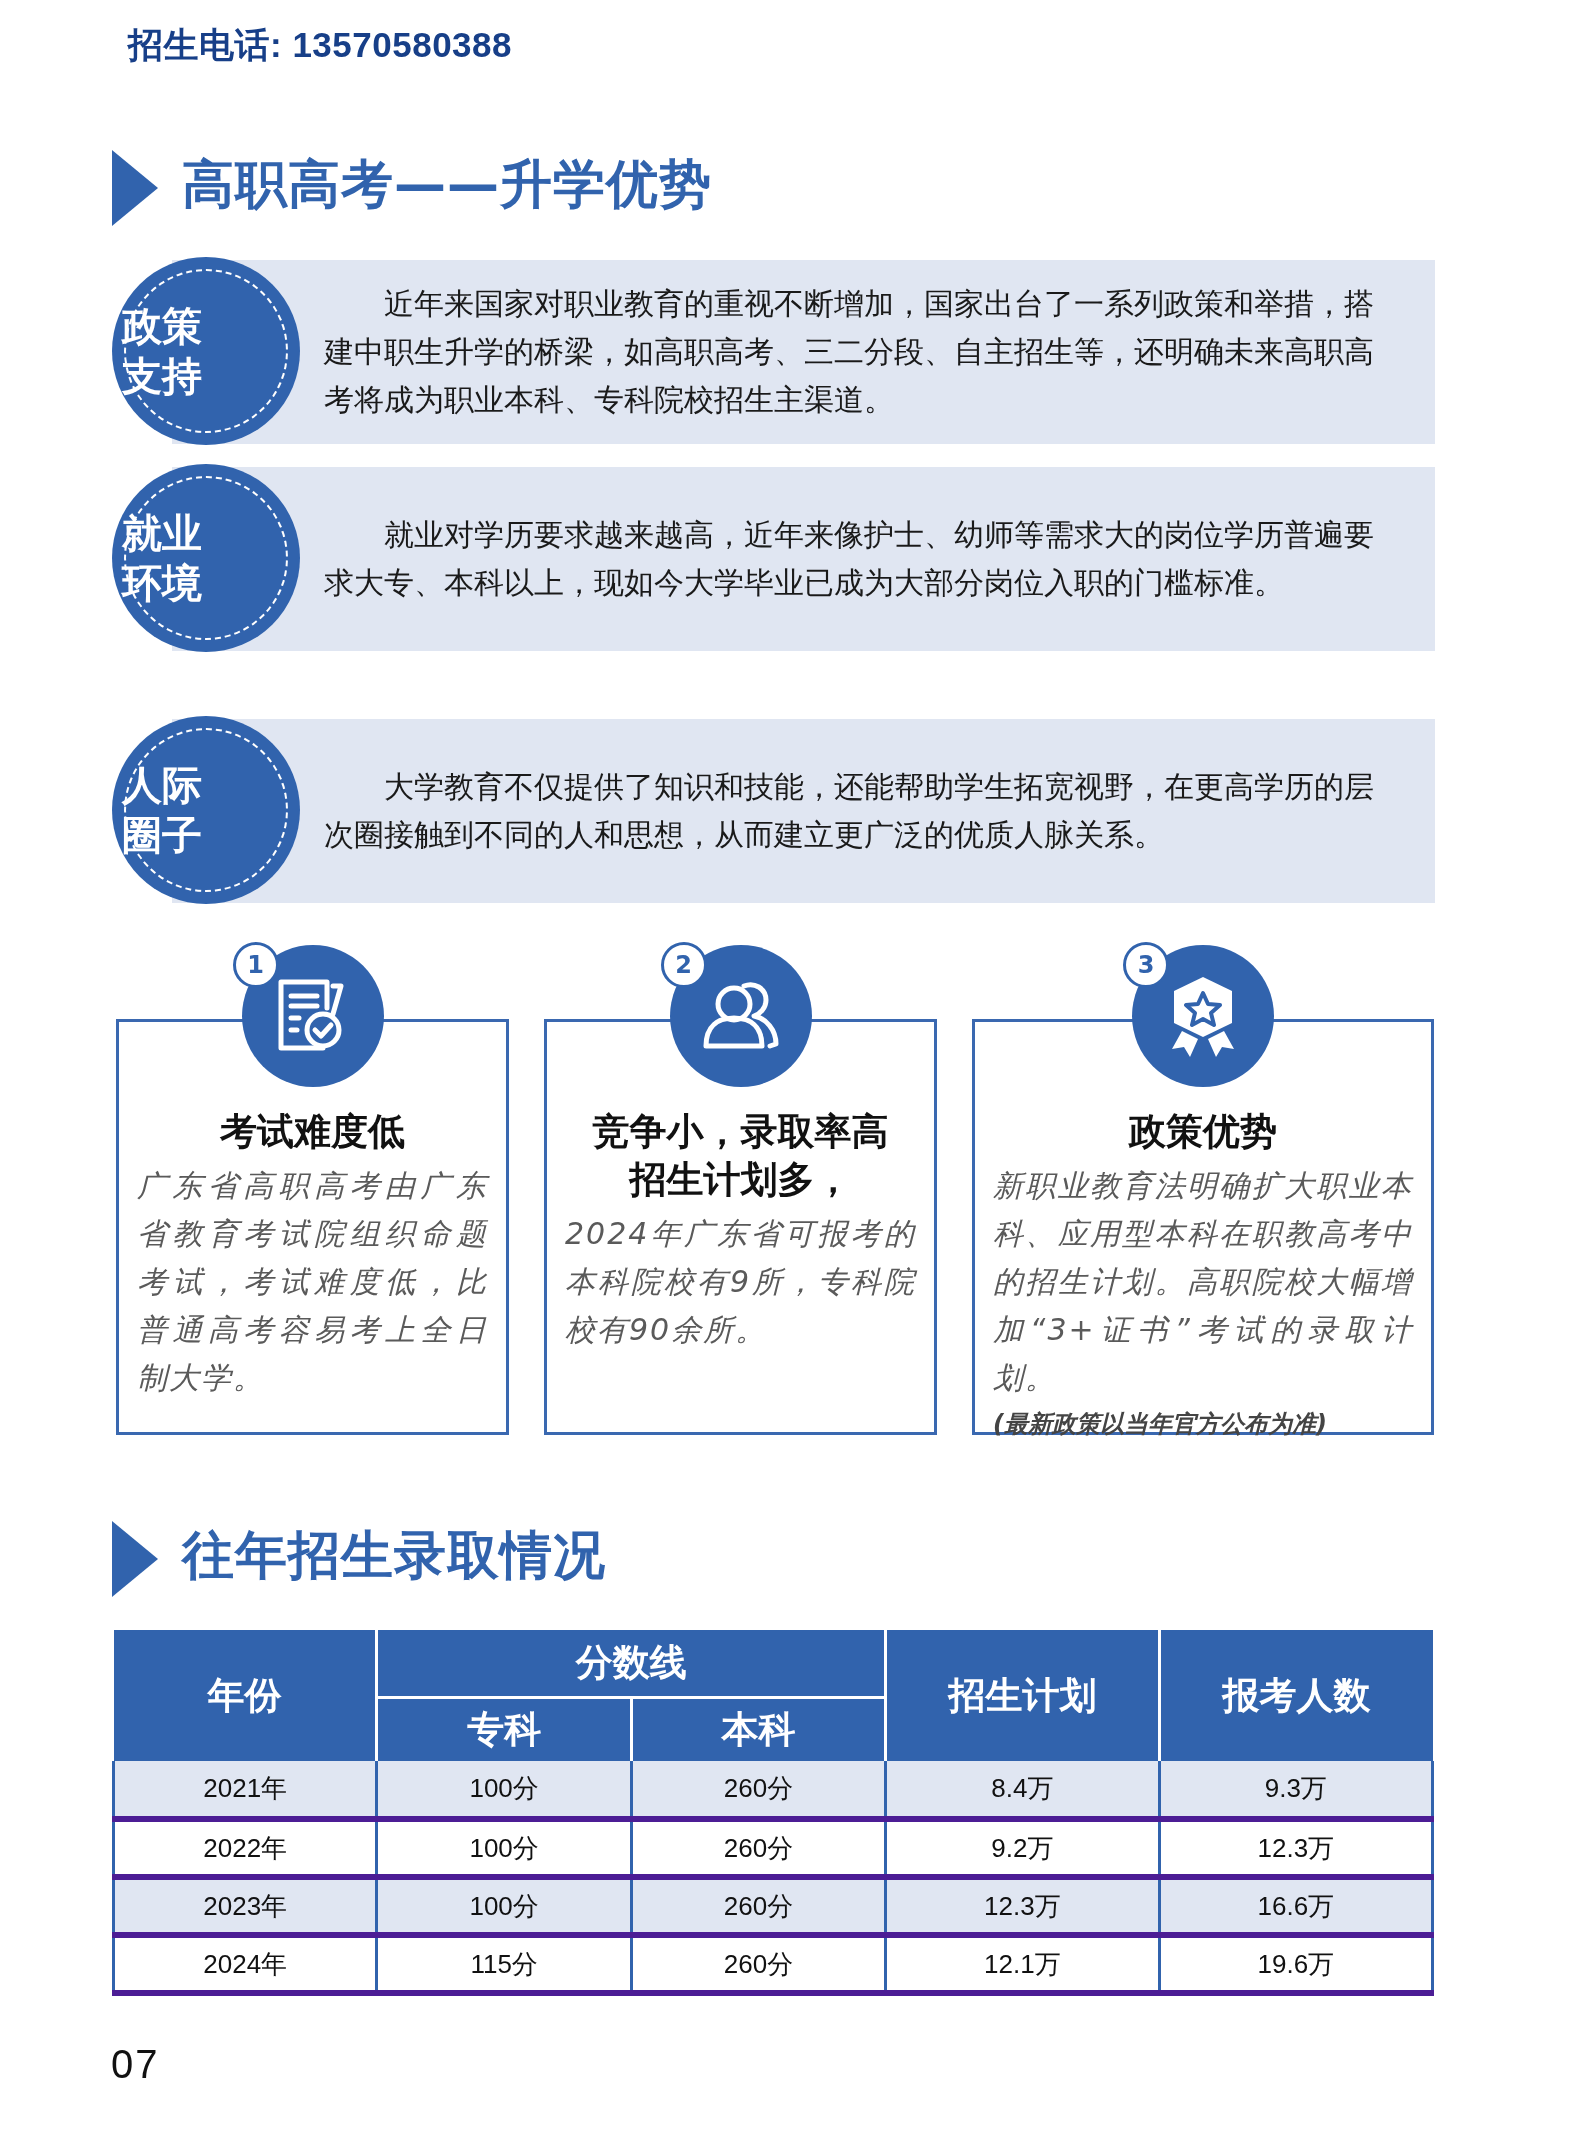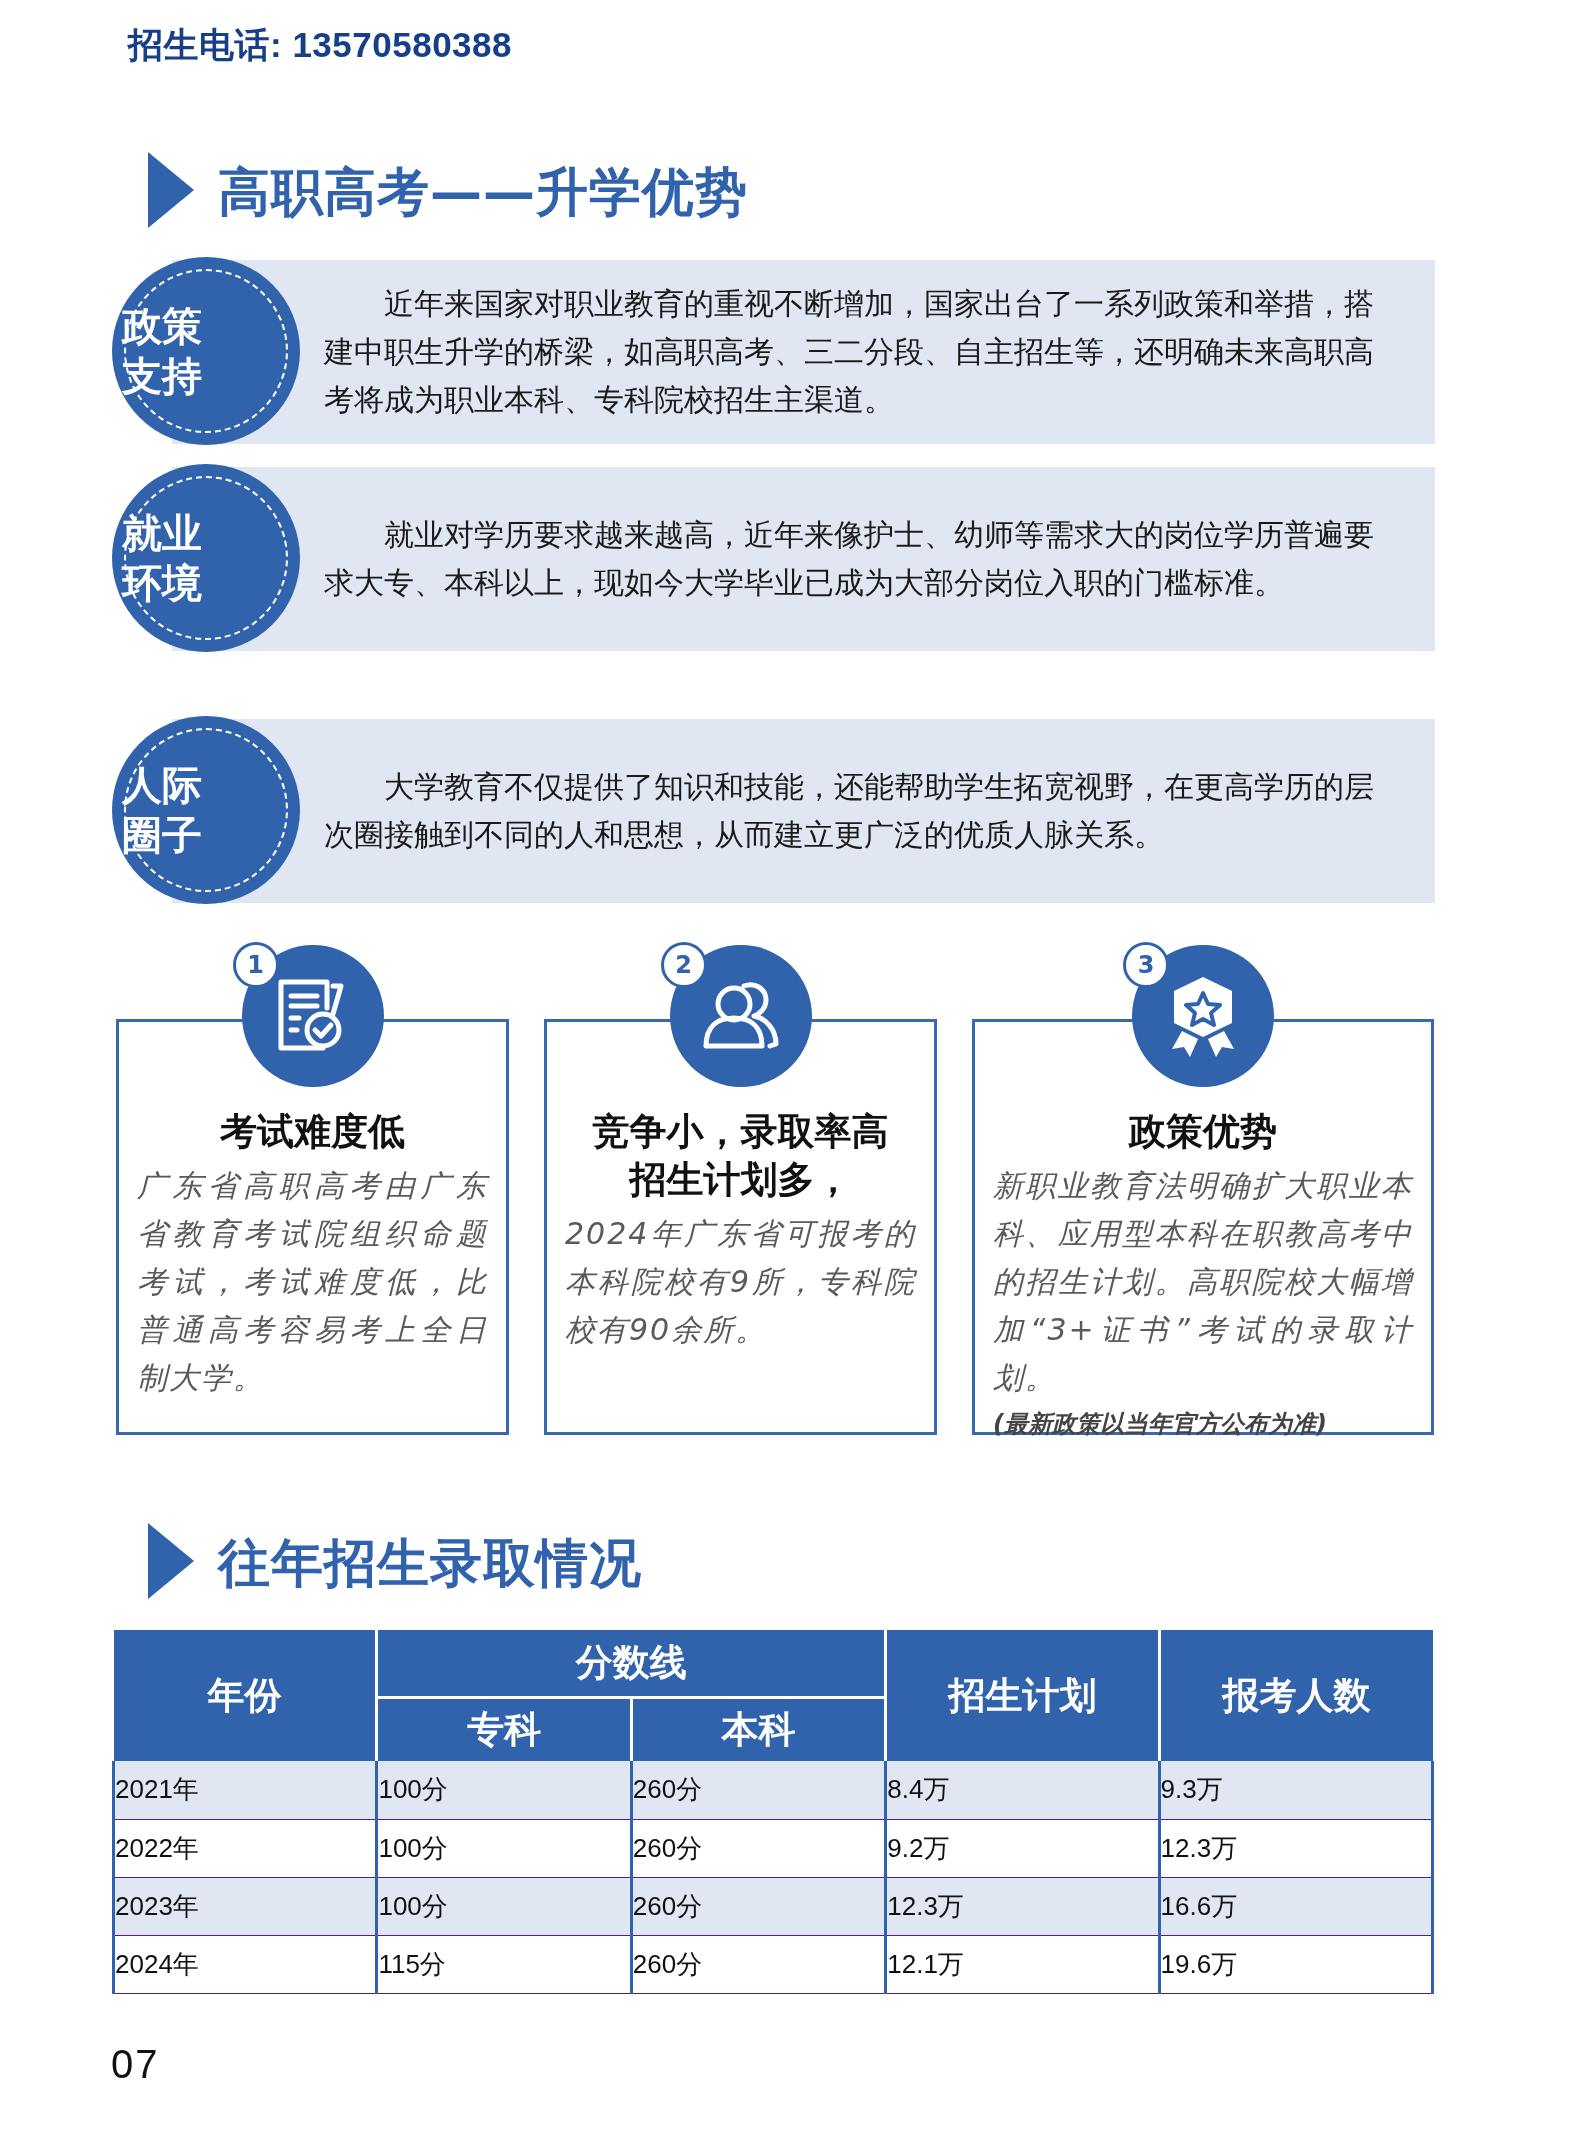--- a/index.html
+++ b/index.html
@@ -1,21 +1,21 @@
 <!DOCTYPE html>
 <html><head>
 <meta charset="utf-8">
 <style>
   * { box-sizing: border-box; margin: 0; padding: 0; }
   html, body { width: 1587px; height: 2154px; background: #ffffff; overflow: hidden; }
   body { position: relative; font-family: "DejaVu Sans", "Liberation Sans", sans-serif; color: #1a1a1a; }
 
   .phone { position: absolute; left: 128px; top: 22px; font-size: 35px; font-weight: bold; color: #173f88; font-family: "Liberation Sans", "DejaVu Sans", sans-serif; letter-spacing: 0.5px; white-space: nowrap; }
 
-  .section-head { position: absolute; left: 112px; height: 78px; display: flex; align-items: flex-end; margin-left: 36px; }
+  .section-head { position: absolute; left: 112px; height: 78px; display: flex; align-items: flex-start; }
   .section-head .tri { width: 0; height: 0; border-top: 38px solid transparent; border-bottom: 38px solid transparent; border-left: 46px solid #3163ad; }
   .section-head .title { margin-left: 24px; font-size: 52px; font-weight: bold; color: #3163ad; white-space: nowrap; letter-spacing: 1px; }
 
   .adv-row { position: absolute; left: 112px; width: 1323px; height: 184px; }
   .adv-row .panel { position: absolute; left: 60px; top: 0; right: 0; bottom: 0; background: #e0e6f2; }
   .adv-row .badge { position: absolute; left: 0; top: -3px; width: 188px; height: 188px; border-radius: 50%; background: #3163ad; display: flex; align-items: center; justify-content: flex-start; }
   .adv-row .badge::after { content: ""; position: absolute; left: 12px; top: 12px; right: 12px; bottom: 12px; border-radius: 50%; border: 2px dashed #ffffff; }
   .adv-row .badge-text { color: #fff; font-size: 40px; font-weight: bold; line-height: 50px; text-align: center; width: 100px; z-index: 1; }
   .adv-row .body { position: absolute; left: 212px; right: 40px; top: 0; bottom: 0; display: flex; align-items: center; font-size: 30px; line-height: 48px; color: #1a1a1a; }
   .adv-row .body p { text-indent: 2em; }
@@ -26,21 +26,21 @@
   .card .num-wrap { position: absolute; left: 50%; top: -52px; }
   .card .card-title { position: absolute; left: 0; right: 0; top: 86px; text-align: center; font-size: 37px; font-weight: bold; color: #111; line-height: 48px; }
   .card .card-body { position: absolute; left: 18px; right: 18px; font-size: 30px; line-height: 48px; color: #5a5a5a; text-align: justify; letter-spacing: 2px; font-style: italic; }
   .card .card-note { font-size: 24px; color: #444; font-weight: bold; line-height: 40px; letter-spacing: 0; margin-top: 2px; }
 
   .table { position: absolute; left: 112px; top: 1630px; width: 1322px; border-collapse: collapse; font-family: "Liberation Sans", "DejaVu Sans", sans-serif; }
   .table th { background: #3163ad; color: #fff; font-size: 37px; font-weight: bold; border-left: 3px solid #fff; text-align: center; font-family: "DejaVu Sans", sans-serif; }
   .table th.first { border-left: none; }
   .table th.group { height: 67px; border-bottom: 3px solid #fff; }
   .table th.sub { height: 64px; }
-  .table td { height: 58px; font-size: 26px; color: #111; border-left: 3px solid #3163ad; border-bottom: 1px solid #4c1d95; }
+  .table td { height: 58px; font-size: 26px; text-align: center; color: #111; border-left: 3px solid #3163ad; border-bottom: 6px solid #4c1d95; }
   .table td:first-child { border-left: 3px solid #3163ad; }
   .table td:last-child { border-right: 3px solid #3163ad; }
   .table tr.alt td { background: #e0e6f2; }
 
   .page-num { position: absolute; left: 111px; top: 2042px; font-size: 40px; font-weight: normal; color: #111; font-family: "Liberation Sans", sans-serif; letter-spacing: 2px; }
 </style>
 </head>
 <body>
 
 <div class="phone">招生电话: 13570580388</div>

